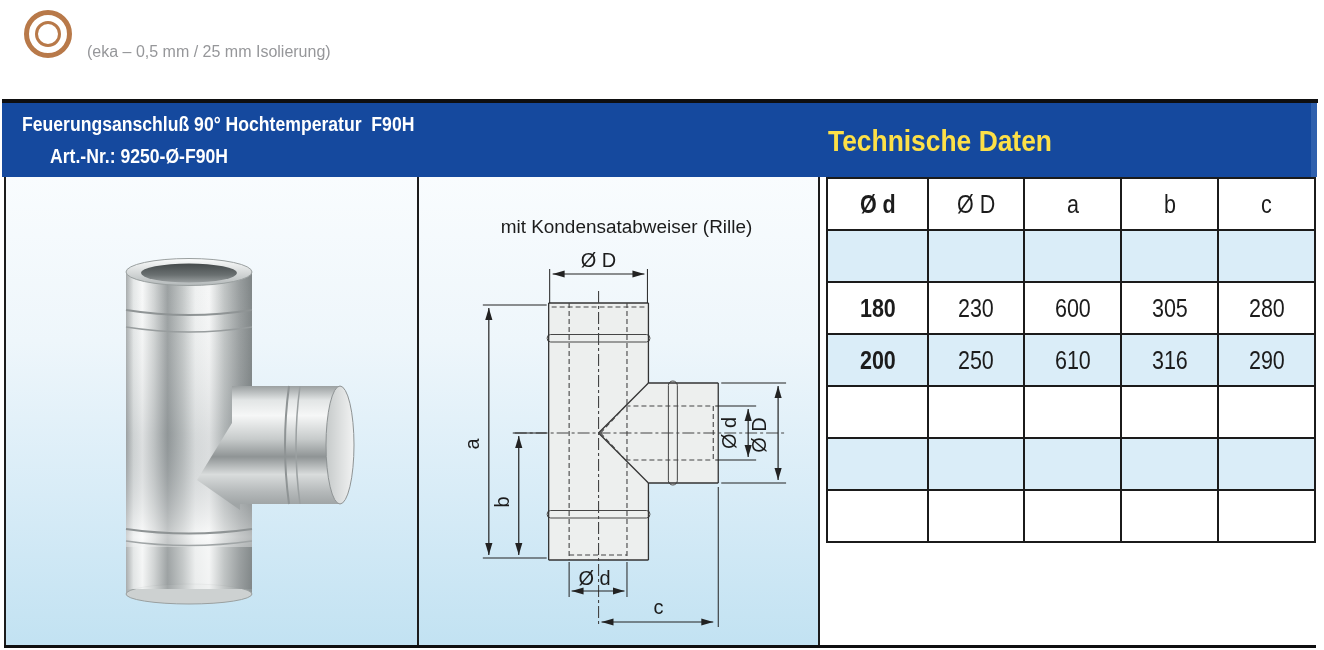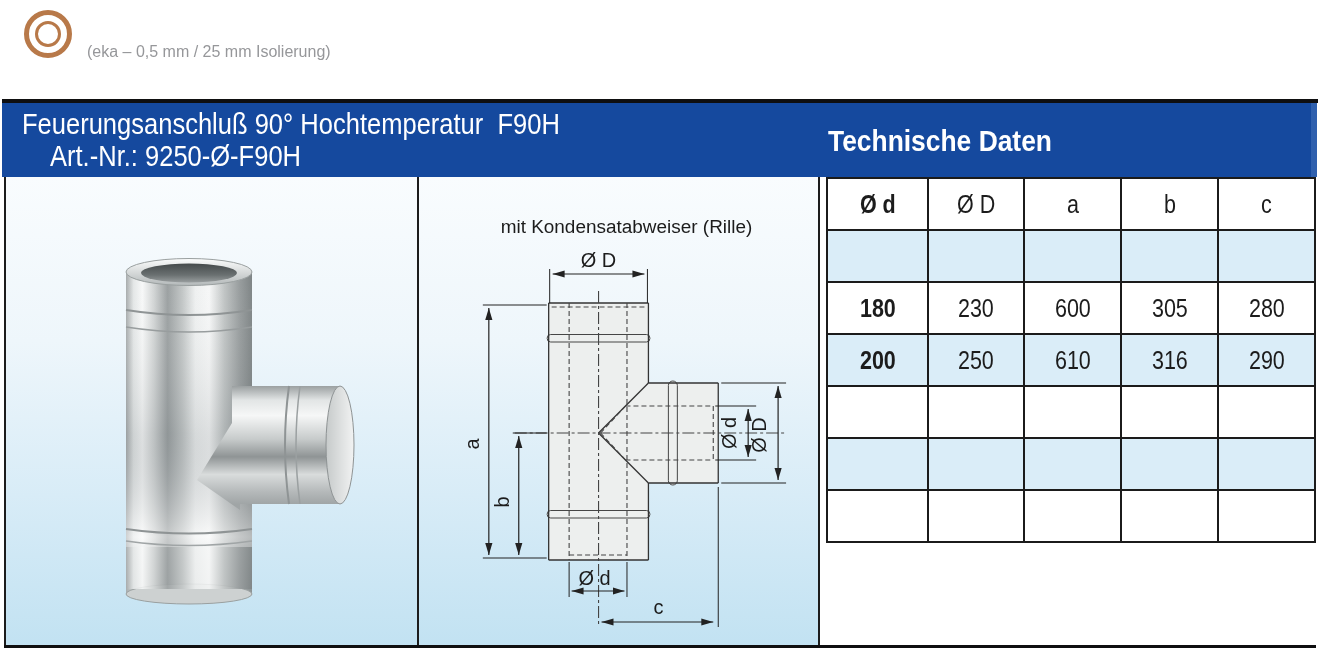--- a/index.html
+++ b/index.html
@@ -10,24 +10,24 @@
   .logo-rings{position:absolute;left:24px;top:10px;width:48px;height:48px;}
   .ring-outer{position:absolute;left:0;top:0;width:38px;height:38px;border:5px solid #b87949;border-radius:50%;}
   .ring-inner{position:absolute;left:11px;top:11px;width:20px;height:20px;border:3px solid #b87949;border-radius:50%;}
   .logo-title{position:absolute;left:86px;top:20px;font-size:19px;font-weight:bold;color:#87888a;letter-spacing:.2px;}
   .logo-sub{position:absolute;left:87px;top:43px;font-size:16px;color:#96979a;}
 
   
   .top-rule{position:absolute;left:2px;top:99px;width:1316px;height:4px;background:#0f0f10;}
   .blue-bar{position:absolute;left:2px;top:103px;width:1315px;height:74px;background:#15499e;}
   .bar-edge{position:absolute;right:0;top:0;width:6px;height:74px;background:#3868b3;opacity:.75;}
-  .bar-line{position:absolute;left:20px;color:#ffffff;font-weight:normal;font-size:29px;line-height:31px;white-space:pre;}
+  .bar-line{position:absolute;left:20px;color:#ffffff;font-weight:bold;font-size:20px;line-height:31px;white-space:pre;}
   .bar-line1{top:6px;}
   .bar-line2{top:38px;margin-left:28px;}
-  .bar-right-title{position:absolute;left:826px;top:21px;color:#ffffff;font-weight:bold;font-size:30px;}
+  .bar-right-title{position:absolute;left:826px;top:21px;color:#fde047;font-weight:bold;font-size:30px;}
   .cx{display:inline-block;transform:scaleX(.88);transform-origin:left center;}
   .cxm{display:inline-block;transform:scaleX(.86);transform-origin:center center;}
 
   
   .panel{position:absolute;top:177px;height:468px;background:linear-gradient(180deg,#f9fcfe 0%,#eef6fb 35%,#d8ecf7 68%,#c2e2f2 100%);}
   .photo-panel{left:4px;width:413px;border-left:2px solid #1c1c1c;}
   .panel-divider{position:absolute;left:417px;top:177px;width:2px;height:468px;background:#1c1c1c;}
   .drawing-panel{left:419px;width:399px;border-right:2px solid #1c1c1c;}
   .bottom-rule{position:absolute;left:4px;top:645px;width:1312px;height:3px;background:#0f0f10;}
 

